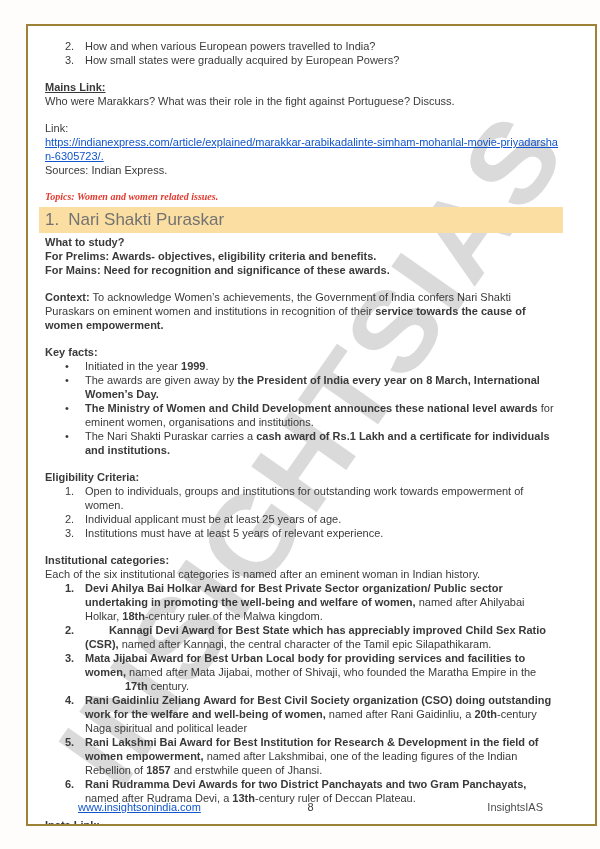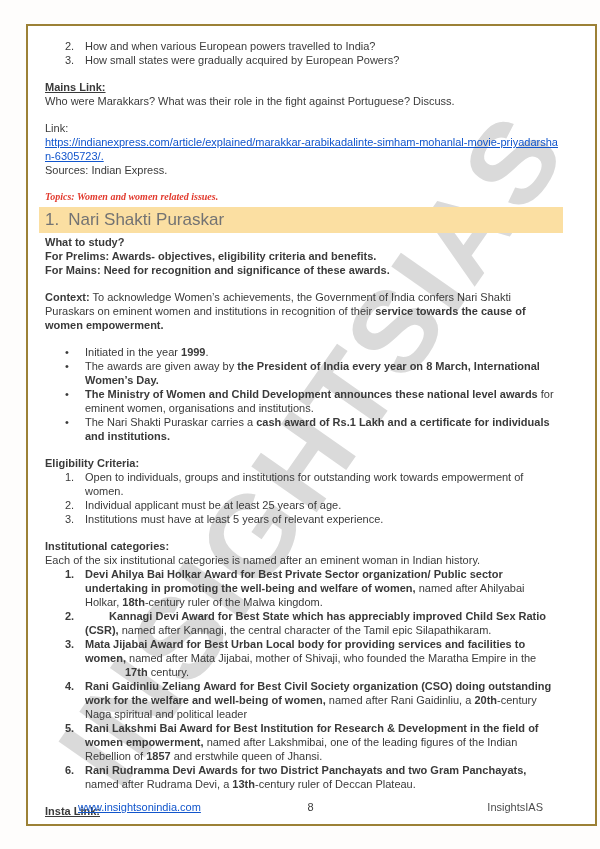--- a/index.html
+++ b/index.html
@@ -67,20 +67,21 @@
     <div class="bold">What to study?</div>
     <div class="bold">For Prelims: Awards- objectives, eligibility criteria and benefits.</div>
     <div class="bold">For Mains: Need for recognition and significance of these awards.</div>
 
     <div class="sp"></div>
 
     <div><span style="font-weight: bold;">Context:</span><span> To acknowledge Women’s achievements, the Government of India confers Nari Shakti Puraskars on eminent women and institutions in recognition of their </span><span style="font-weight: bold;">service towards the cause of women empowerment.</span></div>
 
     <div class="sp"></div>
 
+    <div class="bold">Key facts:</div>
     <div>
       <div class="li">
         <span class="marker">•</span>
         <span class="litext"><span>Initiated in the year </span><span style="font-weight: bold;">1999</span><span>.</span></span>
       </div>
       <div class="li">
         <span class="marker">•</span>
         <span class="litext"><span>The awards are given away by </span><span style="font-weight: bold;">the President of India every year on 8 March, International Women’s Day.</span></span>
       </div>
       <div class="li">

